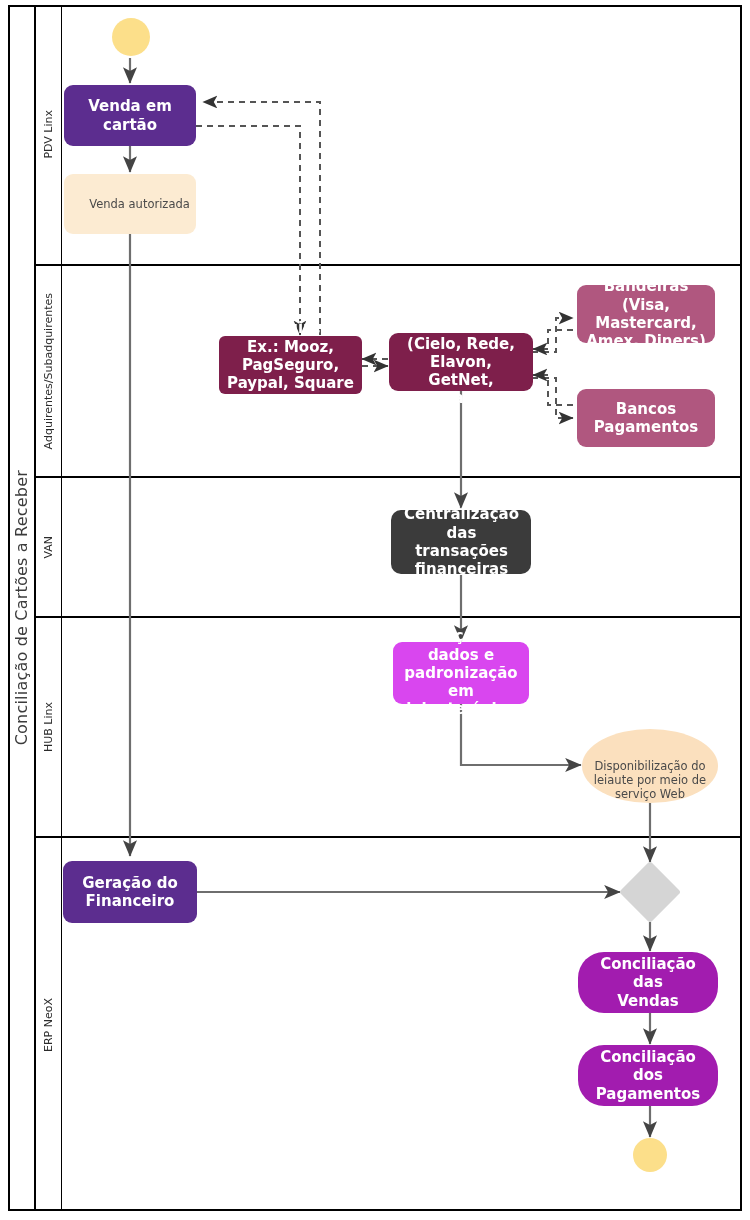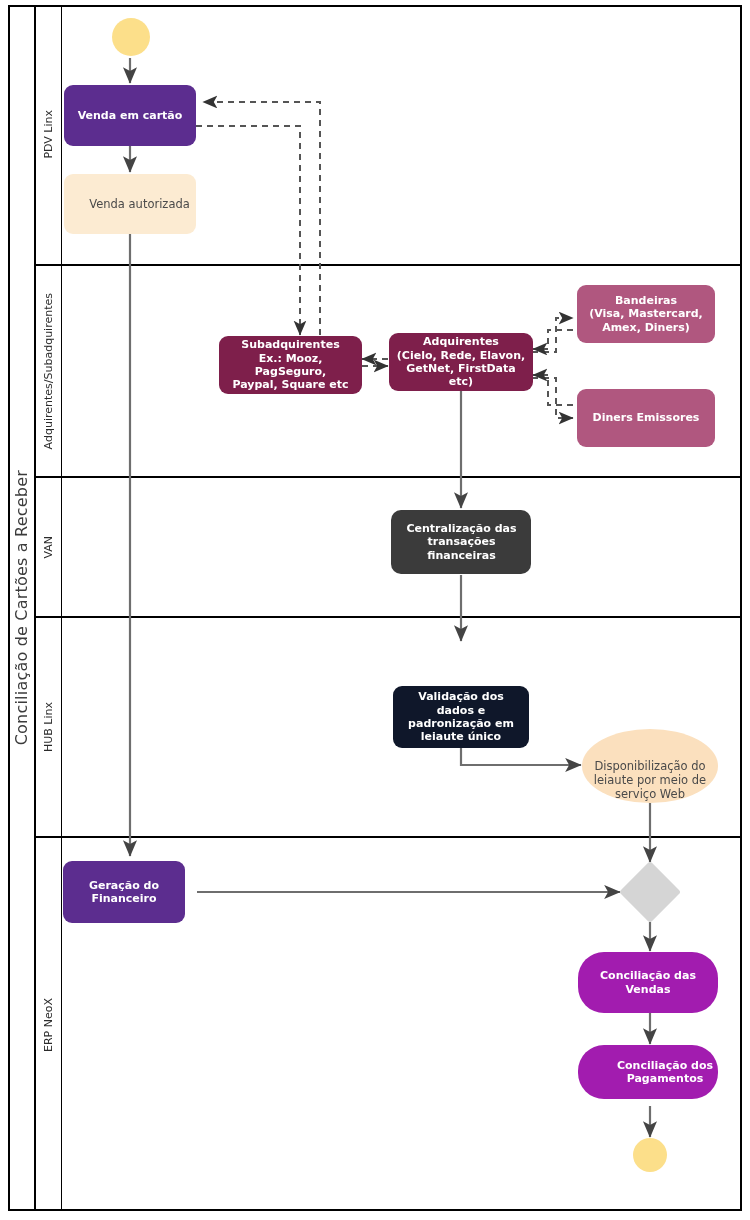--- a/index.html
+++ b/index.html
@@ -89,25 +89,25 @@
     display: flex;
     align-items: center;
     justify-content: center;
     text-align: center;
     line-height: 1.22;
     padding: 2px 5px;
   }
   .n-task {
     border-radius: 9px;
     font-weight: bold;
-    font-size: 11px;
+    font-size: 15px;
     color: #ffffff;
   }
   .n-purple   { background: #5C2D8F; }
-  .n-purple2  { background: #0f172a; margin-top: 44px; }
+  .n-purple2  { background: #d946ef; }
   .n-dark     { background: #3B3B3B; border-radius: 10px; }
   .n-maroon   { background: #7E1F4B; }
   .n-mauve    { background: #B0577F; }
   .n-pink     { background: #a21caf; border-radius: 26px; }
   .n-cream {
     background: #FCEBD2;
     border-radius: 9px;
     color: #4a4a4a;
     font-weight: normal;
     font-size: 11.5px;
@@ -226,73 +226,73 @@
   </div>
 
   <div class="node n-task n-purple" style="left:64px; top:85px; width:132px; height:61px;">
     <span>Venda em cartão</span>
   </div>
 
   <div class="node n-cream" style="left:64px; top:174px; width:132px; height:60px;padding-left:24px;">
     <span>Venda autorizada</span>
   </div>
 
-  <div class="node n-task n-maroon" style="left:219px; top:336px; width:143px; height:58px; white-space:pre-line;">
+  <div class="node n-task n-maroon" style="left:219px; top:336px; width:143px; height:58px; white-space:pre-line;border-radius:6px;">
     <span>Subadquirentes
 Ex.: Mooz, PagSeguro,
 Paypal, Square etc</span>
   </div>
 
   <div class="node n-task n-maroon" style="left:389px; top:333px; width:144px; height:58px; white-space:pre-line;">
     <span>Adquirentes
 (Cielo, Rede, Elavon,
 GetNet, FirstData etc)</span>
   </div>
 
   <div class="node n-task n-mauve" style="left:577px; top:285px; width:138px; height:58px; white-space:pre-line;">
     <span>Bandeiras
 (Visa, Mastercard,
 Amex, Diners)</span>
   </div>
 
   <div class="node n-task n-mauve" style="left:577px; top:389px; width:138px; height:58px;">
-    <span>Diners Emissores</span>
+    <span>Bancos Pagamentos</span>
   </div>
 
   <div class="node n-task n-dark" style="left:391px; top:510px; width:140px; height:64px; white-space:pre-line;padding-left:6px;">
     <span>Centralização das
 transações financeiras</span>
   </div>
 
   <div class="node n-task n-purple2" style="left:393px; top:642px; width:136px; height:62px; white-space:pre-line;">
     <span>Validação dos dados e
 padronização em
 leiaute único</span>
   </div>
 
   <div class="node n-ellipse" style="left:582px; top:729px; width:136px; height:74px; white-space:pre-line;">
     <span>Disponibilização do
 leiaute por meio de
 serviço Web</span>
   </div>
 
-  <div class="node n-task n-purple" style="left:63px; top:861px; width:122px; height:62px;">
+  <div class="node n-task n-purple" style="left:63px; top:861px; width:134px; height:62px;">
     <span>Geração do Financeiro</span>
   </div>
 
   <div class="node n-diamond" style="left:628px; top:870px; width:44px; height:44px;">
     <span></span>
   </div>
 
   <div class="node n-task n-pink" style="left:578px; top:952px; width:140px; height:61px; white-space:pre-line;">
     <span>Conciliação das
 Vendas</span>
   </div>
 
-  <div class="node n-task n-pink" style="left:578px; top:1045px; width:140px; height:54px; white-space:pre-line;justify-content:flex-end;">
+  <div class="node n-task n-pink" style="left:578px; top:1045px; width:140px; height:61px; white-space:pre-line;justify-content:flex-end;">
     <span>Conciliação dos
 Pagamentos</span>
   </div>
 
   <div class="node n-circle" style="left:633px; top:1138px; width:34px; height:34px;">
     <span></span>
   </div>
 
 </div>
 

